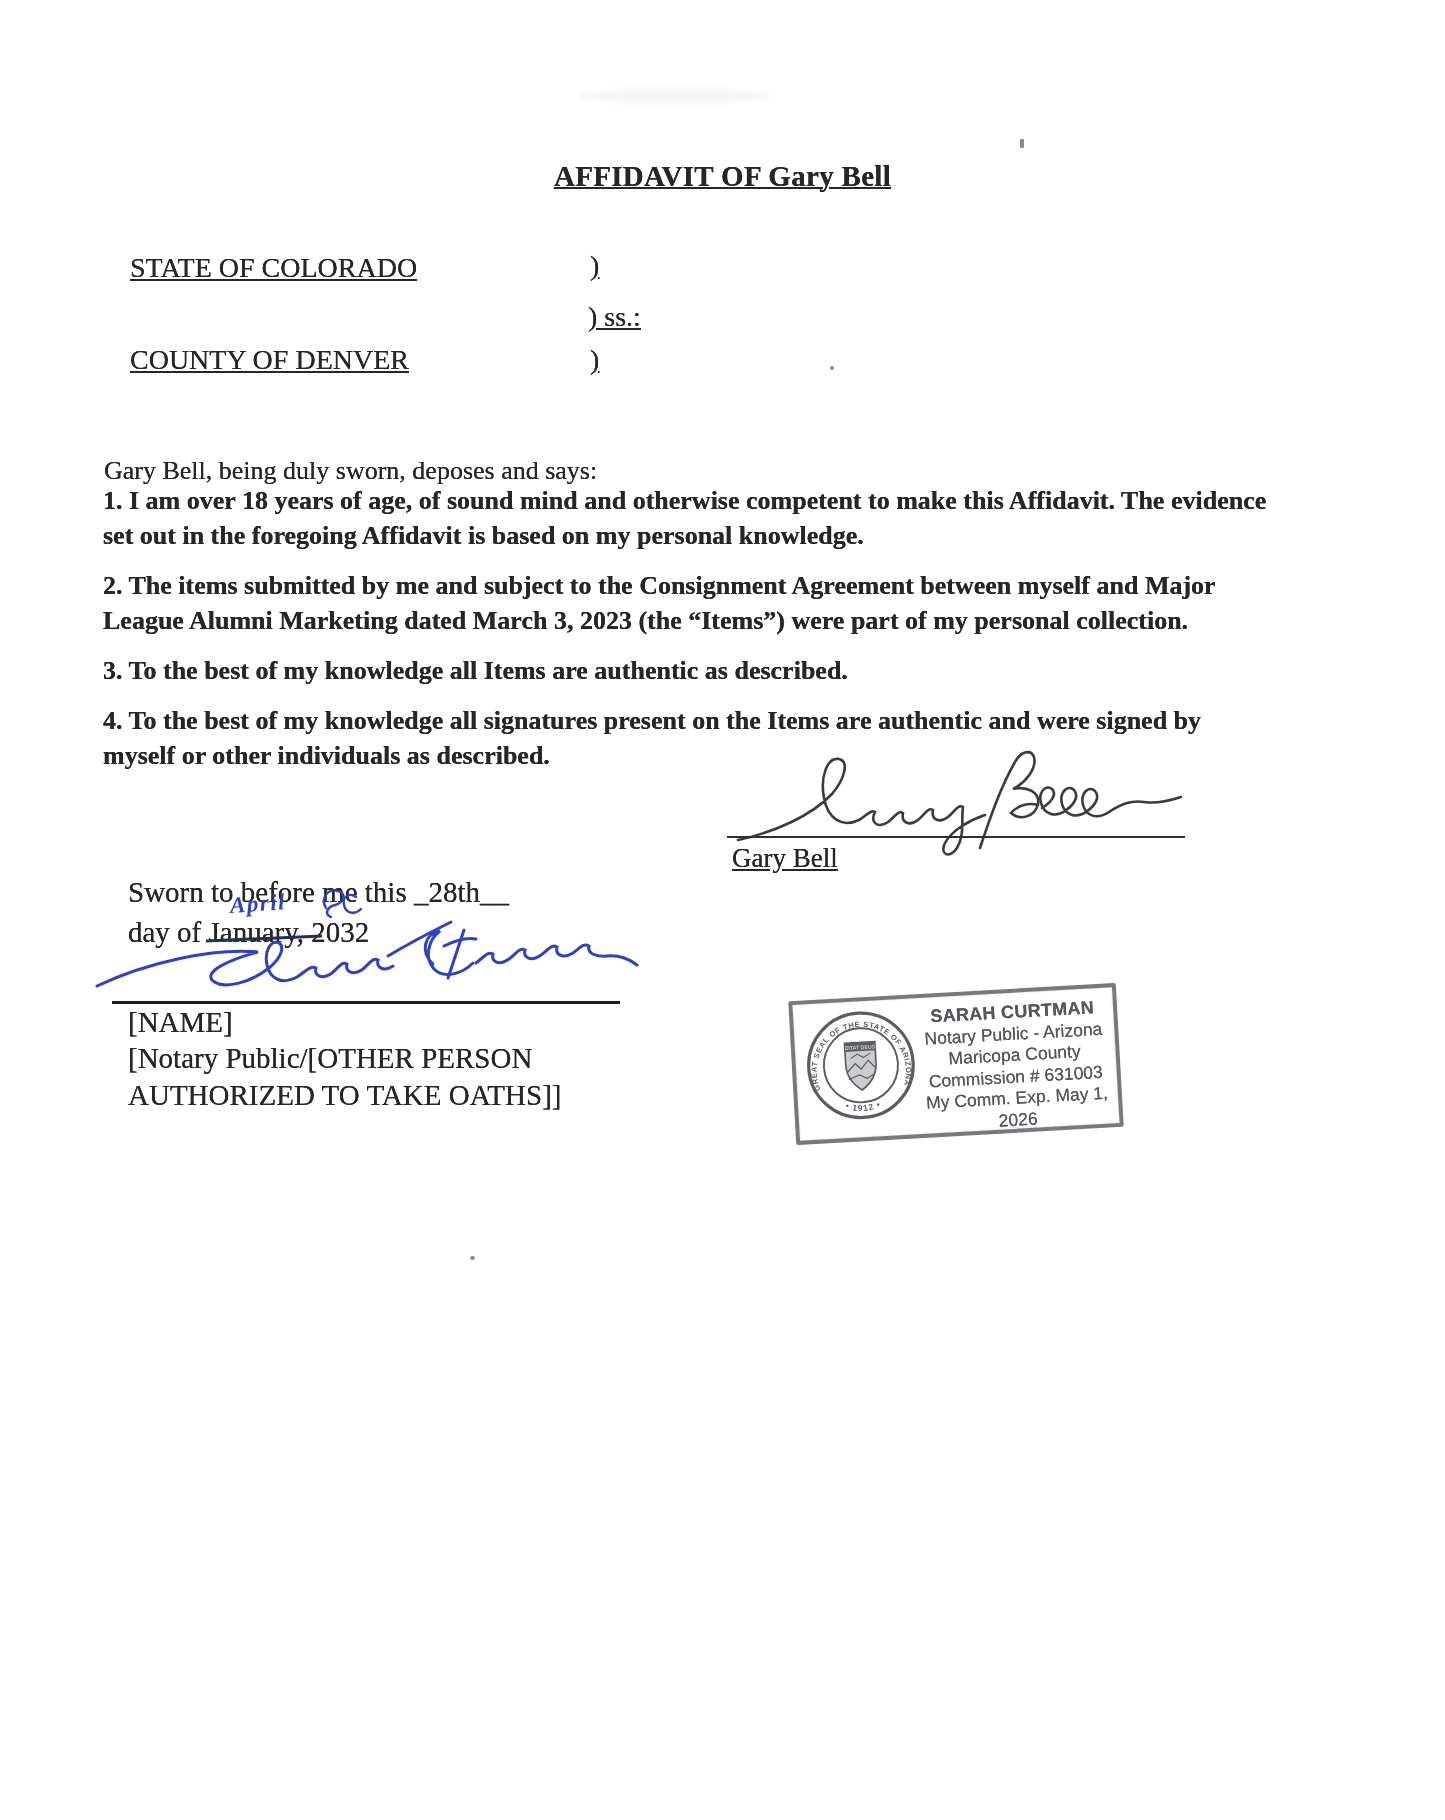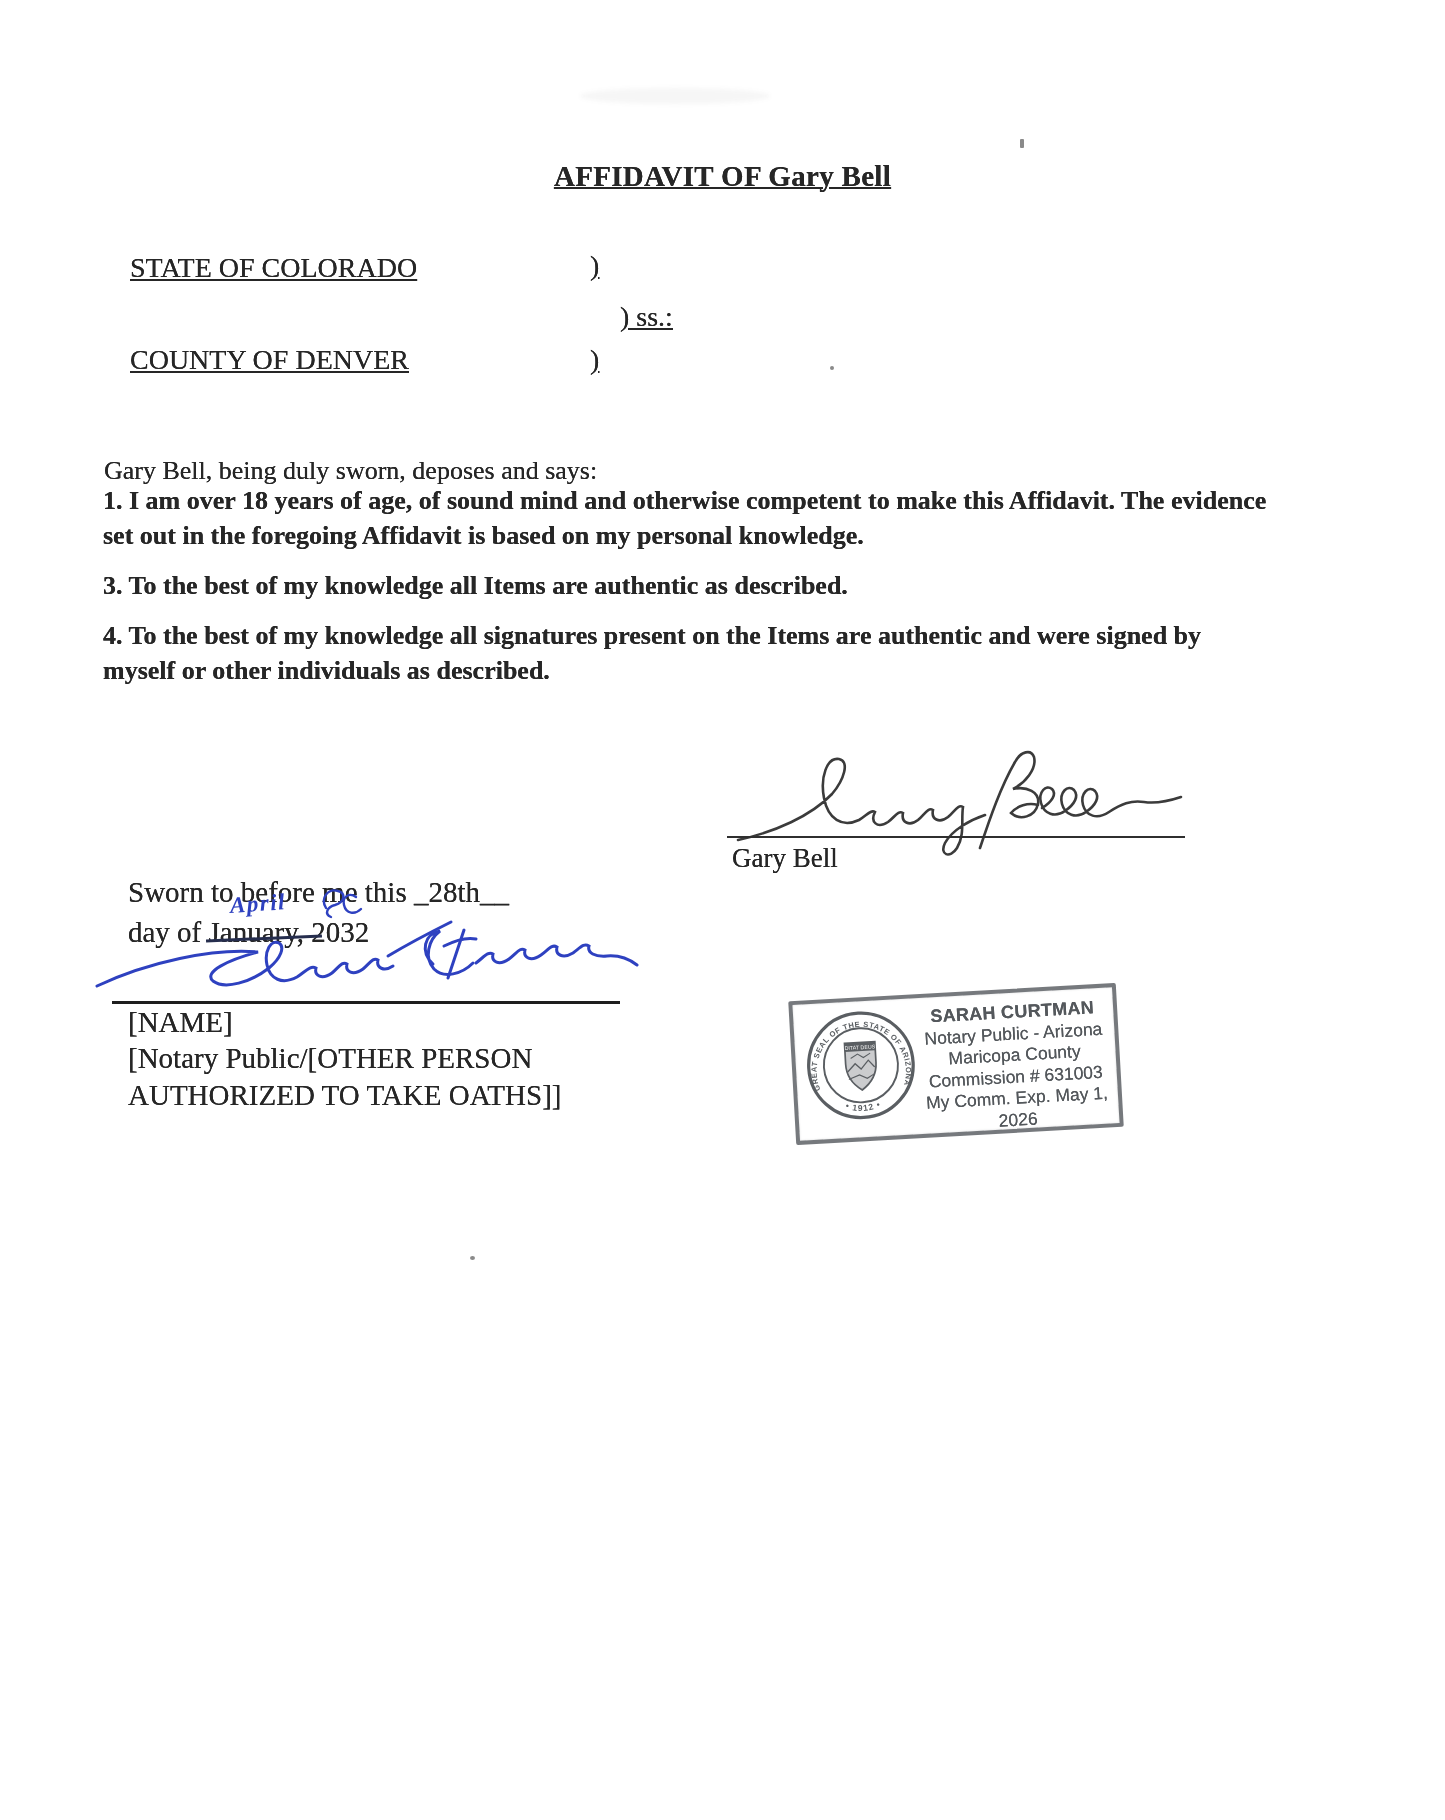--- a/index.html
+++ b/index.html
@@ -16,21 +16,21 @@
     left:0;right:0;top:160px;text-align:center;
     font-size:29px;font-weight:bold;
     text-decoration:underline;text-decoration-thickness:2px;
     letter-spacing:.3px;
   }
   .venue{font-size:28px;text-decoration:underline;}
   .intro{left:104px;top:440px;font-size:26px;margin-top:16px;}
   .paras{left:103px;top:483px;width:1172px;font-size:26px;line-height:35px;}
   .paras p{margin:0 0 15px 0;font-weight:bold;}
   .sigline{background:#2f2f2f;height:2px;}
-  .typed-name{left:732px;top:843px;font-size:27px;}
+  .typed-name{left:732px;top:843px;font-size:27px;text-decoration:underline;}
   .sworn{font-size:29px;}
   .bracket-block{font-size:29px;line-height:37px;}
   .handwriting-april{
     left:230px;top:891px;
     color:#2e41c0;font-size:23px;font-style:italic;font-weight:bold;
     letter-spacing:1.5px;transform:rotate(-4deg);
   }
   .strike-march{
     left:206px;top:937px;width:116px;height:3px;
     background:#262e4e;transform:rotate(-2.5deg);
@@ -56,28 +56,29 @@
 </style>
 </head>
 <body>
 
 <div class="abs smudge" style="left:580px;top:88px;width:190px;height:16px;"></div>
 
 <div class="abs title doc-text">AFFIDAVIT OF Gary Bell</div>
 
 <div class="abs venue doc-text" style="left:130px;top:252px;">STATE OF COLORADO</div>
 <div class="abs venue doc-text" style="left:590px;top:250px;">)</div>
-<div class="abs venue doc-text" style="left:620px;top:301px;">) ss.:</div>
+<div class="abs venue doc-text" style="left:588px;top:301px;">) ss.:</div>
 <div class="abs venue doc-text" style="left:130px;top:344px;">COUNTY OF DENVER</div>
 <div class="abs venue doc-text" style="left:590px;top:344px;">)</div>
 
 <div class="abs intro doc-text">Gary Bell, being duly sworn, deposes and says:</div>
 
 <div class="abs paras doc-text">
   <p>1. I am over 18 years of age, of sound mind and otherwise competent to make this Affidavit. The evidence set out in the foregoing Affidavit is based on my personal knowledge.</p>
+  <p>2. The items submitted by me and subject to the Consignment Agreement between myself and Major League Alumni Marketing dated March 3, 2023 (the “Items”) were part of my personal collection.</p>
   <p>3. To the best of my knowledge all Items are authentic as described.</p>
   <p>4. To the best of my knowledge all signatures present on the Items are authentic and were signed by myself or other individuals as described.</p>
 </div>
 
 <svg class="abs" style="left:733px;top:748px;" width="455" height="120" viewBox="0 0 455 120">
   <g fill="none" stroke="#3b3b3b" stroke-width="2.6" stroke-linecap="round">
     <path d="M5,92 C42,84 78,68 99,46 C111,32 117,13 106,11 C94,9 87,29 91,50 C95,71 109,80 126,72 C133,68 138,61 142,64 C137,74 144,81 155,74 C162,69 165,62 170,65 C168,74 176,79 185,72 C192,66 195,59 200,62 C198,71 206,76 215,69 C222,63 225,56 230,59 C228,71 232,87 224,100 C217,111 206,107 212,95 C219,82 237,72 252,67"></path>
     <path d="M247,100 C257,70 268,38 282,14 C288,3 298,1 301,9 C304,21 292,35 280,41 C294,38 307,44 305,56 C302,69 287,73 278,65 C284,58 295,54 305,57"></path>
     <path d="M309,60 C319,54 324,46 319,41 C313,36 305,44 308,55 C311,66 322,70 332,63 C342,56 346,48 341,42 C335,36 326,44 329,56 C332,67 343,71 353,64 C363,57 367,49 362,43 C356,37 347,45 350,57 C353,68 364,72 376,64 C388,56 398,52 411,54 C424,56 436,53 448,49"></path>
   </g>

